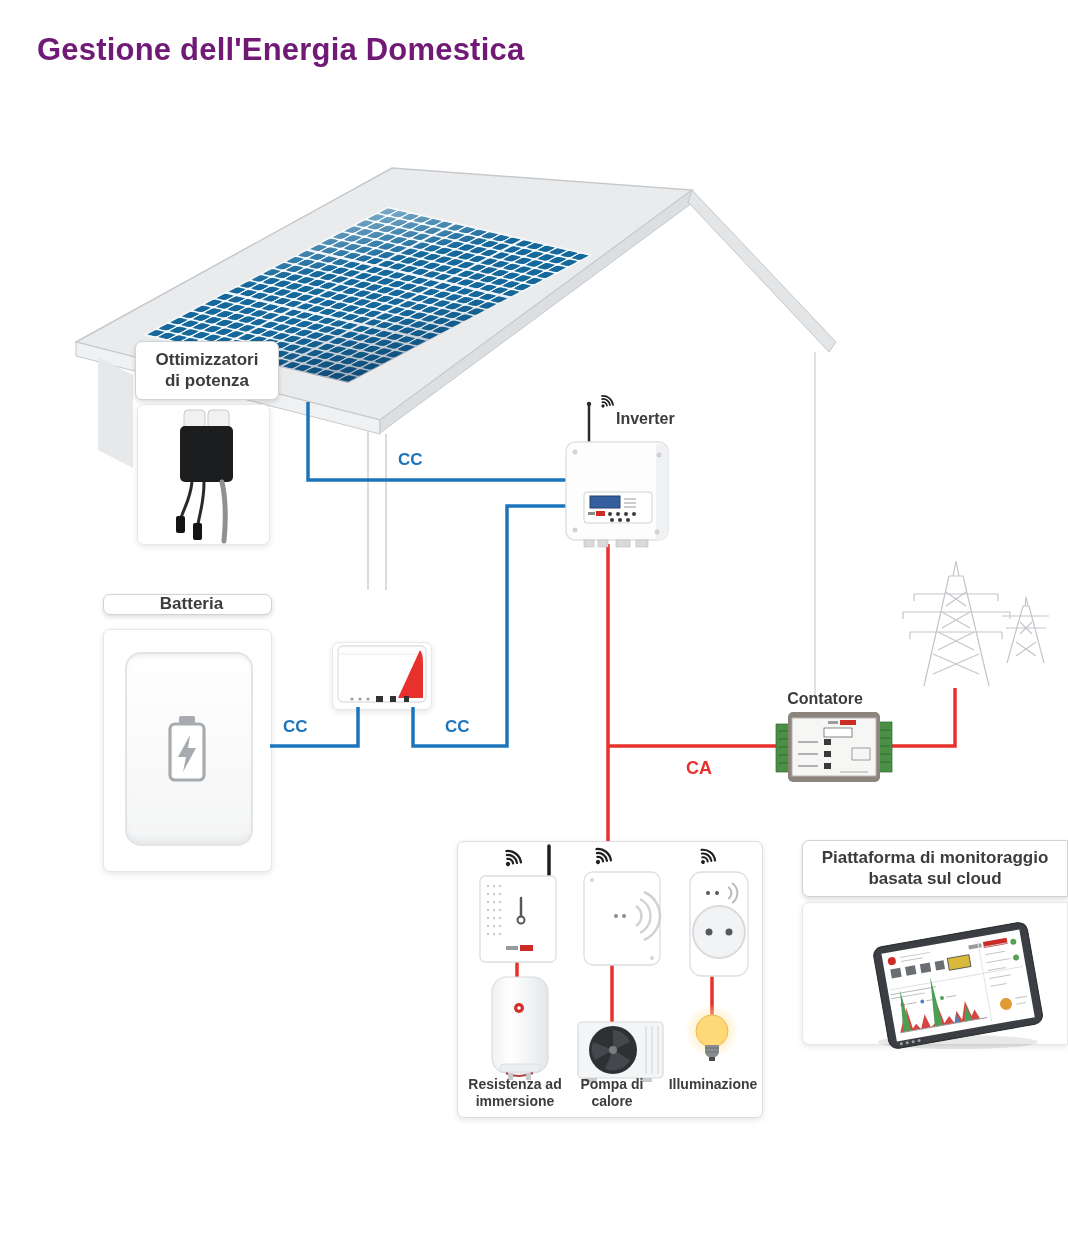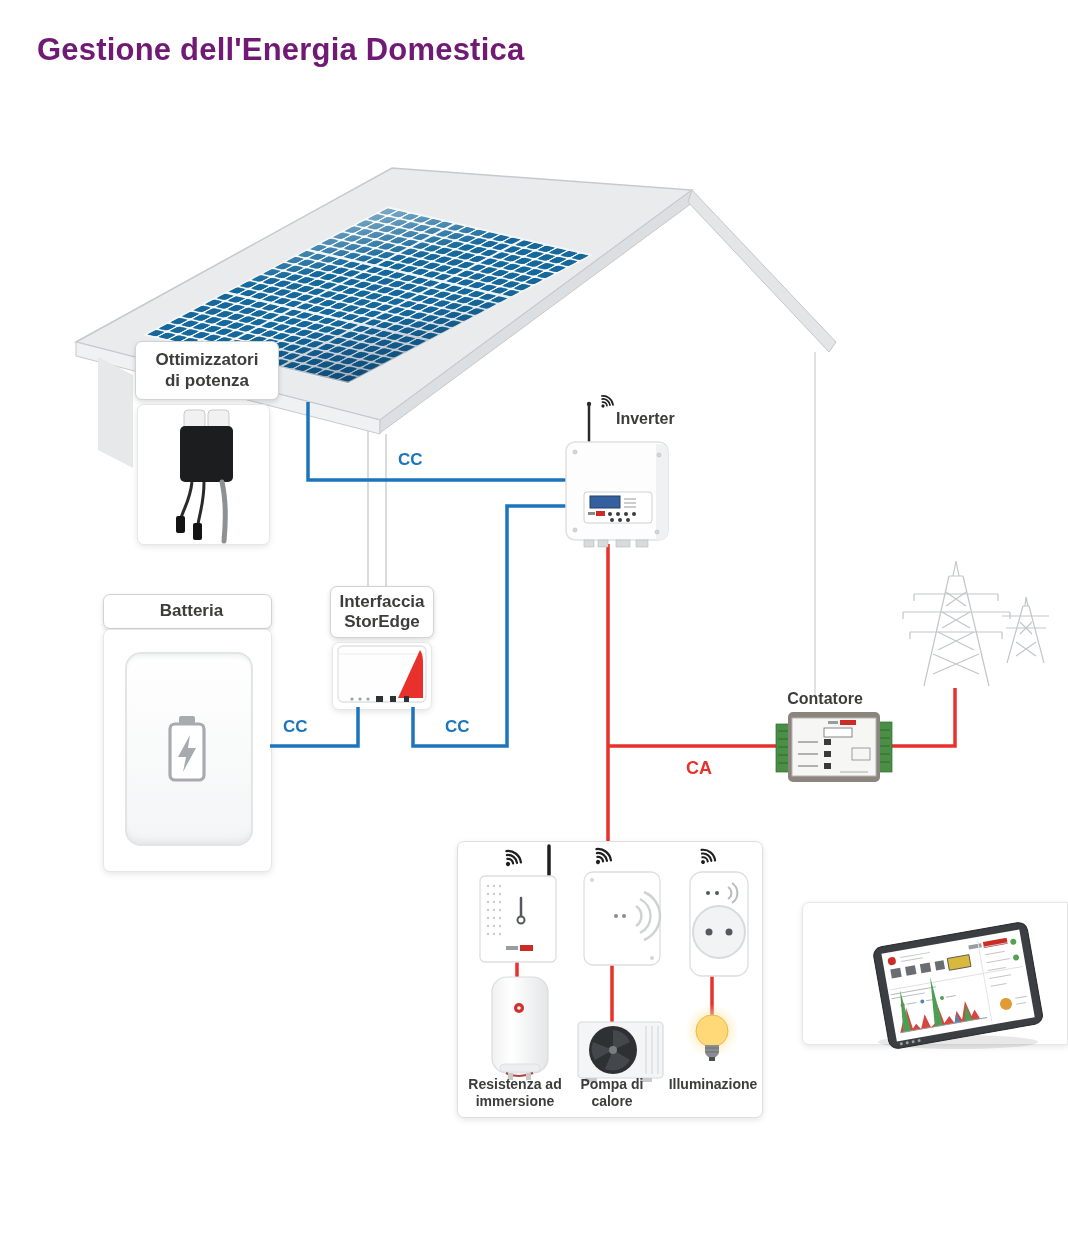--- a/index.html
+++ b/index.html
@@ -93,37 +93,37 @@
   </svg>
 
   <div class="box" style="left:135px;top:341px;width:144px;height:59px;">
     <div class="center-col">
       <div class="lbl f17">Ottimizzatori</div>
       <div class="lbl f17">di potenza</div>
     </div>
   </div>
   <div class="card" style="left:137px;top:404px;width:133px;height:141px;"></div>
 
-  <div class="box" style="left:103px;top:594px;width:169px;height:35px;padding-left:8px;">
+  <div class="box" style="left:103px;top:594px;width:169px;height:21px;padding-left:8px;">
     <div class="center-col">
         <div class="lbl f17">Batteria</div>
       </div>
   </div>
   <div class="card" style="left:103px;top:629px;width:169px;height:243px;"></div>
   <div style="position:absolute;left:125px;top:652px;width:124px;height:190px;border:2px solid #e2e4e6;border-radius:16px;
               background:linear-gradient(#ffffff,#f4f5f6);box-shadow:inset 0 6px 6px -5px #e7e9ea, inset 0 -8px 8px -6px #dfe1e3;"></div>
 
-  <div class="box" style="left:330px;top:586px;width:104px;height:52px;">
+  <div class="card" style="left:332px;top:642px;width:100px;height:68px;"></div>
+
+  <div class="box" style="left:802px;top:840px;width:266px;height:57px;border-top-right-radius:0;border-bottom-right-radius:0;">
     <div class="center-col">
-      <div class="lbl f17">Interfaccia</div>
-      <div class="lbl f17">StorEdge</div>
+      <div class="lbl f17">Piattaforma di monitoraggio</div>
+      <div class="lbl f17">basata sul cloud</div>
     </div>
   </div>
-  <div class="card" style="left:332px;top:642px;width:100px;height:68px;"></div>
-
   <div class="card" style="left:802px;top:902px;width:266px;height:143px;border-top-right-radius:0;border-bottom-right-radius:0;"></div>
 
   <div class="card" style="left:457px;top:841px;width:306px;height:277px;border-color:#dedede;"></div>
 
   <svg width="1068" height="1234" viewBox="0 0 1068 1234">
     <defs>
       <g id="wifi-sym">
         <circle cx="0" cy="0" r="2.6" fill="#1f1f1f" stroke="none"></circle>
         <path d="M-4.5,-4.5 A6.4,6.4 0 0 1 4.5,-4.5" fill="none" stroke="#1f1f1f" stroke-width="2.8" stroke-linecap="round"></path>
         <path d="M-8,-8 A11.3,11.3 0 0 1 8,-8" fill="none" stroke="#1f1f1f" stroke-width="2.8" stroke-linecap="round"></path>

